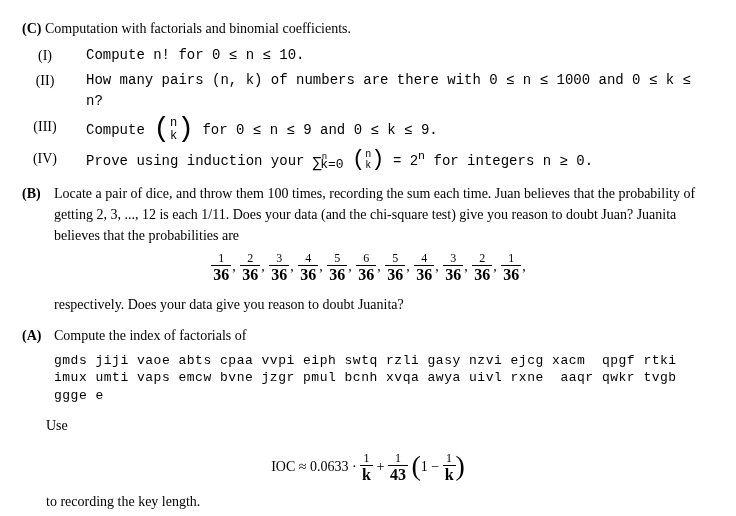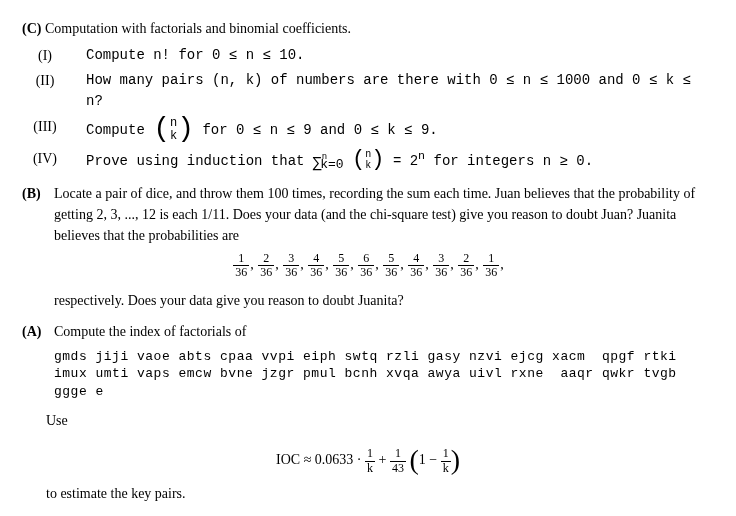--- a/index.html
+++ b/index.html
@@ -14,21 +14,21 @@
     color: #000;
   }
   .section-header { margin-bottom: 6px; }
   .section-label { font-weight: bold; }
   .item-row { display: flex; align-items: flex-start; margin: 4px 0; }
   .item-label { width: 46px; flex: 0 0 46px; text-align: center; }
   .item-body { flex: 1; }
   .item-body-pad { padding-left: 18px; font-family: Liberation Mono, monospace; }
   .frac { display: inline-block; vertical-align: middle; text-align: center; }
   .frac .num { display: block; border-bottom: 1px solid #000; padding: 0 2px; line-height: 1.1; font-size: 12px;}
-  .frac .den { display: block; padding: 0 2px; line-height: 1.1; font-size: 12px;}
+  .frac .den { display: block; padding: 0 2px; line-height: 1.1; font-size: 16px; font-weight: bold;}
   .binom { display:inline-block; vertical-align: middle; text-align:center; line-height:1.05; font-size:12px;}
   .binom span{display:block;}
   .paren-big { font-size: 28px; line-height: 1; vertical-align: middle; position:relative; top:-1px;}
   .paren-med { font-size: 22px; line-height: 1; vertical-align: middle; position:relative; top:-1px;}
   .frac-row { text-align: center; margin: 6px 0 10px 0; }
   .frac-row .frac { margin: 0 1px; }
   .ciphertext { font-family: "Courier New", monospace; font-size: 13px; letter-spacing: 0.5px; line-height: 1.35; margin: 6px 0 10px 32px; white-space: pre; }
   .ioc-block { text-align: center; margin: 16px 0 8px 0; }
   .indent-b { margin-left: 32px; }
   .indent-use { margin-left: 24px; margin-top:4px; margin-bottom:2px;}
@@ -57,21 +57,21 @@
 <div class="item-row">
   <div class="item-label">(III)</div>
   <div class="item-body item-body-pad">
     <span>Compute </span><span class="paren-big">(</span><span class="binom"><span>n</span><span>k</span></span><span class="paren-big">)</span><span> for 0 ≤ n ≤ 9 and 0 ≤ k ≤ 9.</span>
   </div>
 </div>
 
 <div class="item-row">
   <div class="item-label">(IV)</div>
   <div class="item-body item-body-pad">
-    <span>Prove using induction that </span><span class="sum-sym">∑</span><sup class="sumlim">n</sup><sub class="sumlim" style="margin-left:-7px;">k=0</sub>
+    <span>Prove using induction your </span><span class="sum-sym">∑</span><sup class="sumlim">n</sup><sub class="sumlim" style="margin-left:-7px;">k=0</sub>
     <span class="paren-med">(</span><span class="binom" style="font-size:10px;"><span>n</span><span>k</span></span><span class="paren-med">)</span><span> = 2</span><sup>n</sup><span> for integers n ≥ 0.</span>
   </div>
 </div>
 
 <div class="item-row" style="margin-top:8px;">
   <div class="item-label" style="width:32px; flex:0 0 32px; text-align:left;"><span class="section-label">(B)</span></div>
   <div class="item-body">Locate a pair of dice, and throw them 100 times, recording the sum each time. Juan believes that the probability of getting 2, 3, ..., 12 is each 1/11. Does your data (and the chi-square test) give you reason to doubt Juan? Juanita believes that the probabilities are</div>
 </div>
 
 <div class="frac-row" id="frac-row"><span class="frac"><span class="num">1</span><span class="den">36</span></span><span>, </span><span class="frac"><span class="num">2</span><span class="den">36</span></span><span>, </span><span class="frac"><span class="num">3</span><span class="den">36</span></span><span>, </span><span class="frac"><span class="num">4</span><span class="den">36</span></span><span>, </span><span class="frac"><span class="num">5</span><span class="den">36</span></span><span>, </span><span class="frac"><span class="num">6</span><span class="den">36</span></span><span>, </span><span class="frac"><span class="num">5</span><span class="den">36</span></span><span>, </span><span class="frac"><span class="num">4</span><span class="den">36</span></span><span>, </span><span class="frac"><span class="num">3</span><span class="den">36</span></span><span>, </span><span class="frac"><span class="num">2</span><span class="den">36</span></span><span>, </span><span class="frac"><span class="num">1</span><span class="den">36</span></span><span>, </span></div>
@@ -87,13 +87,13 @@
 <span>imux umti vaps emcw bvne jzgr pmul bcnh xvqa awya uivl rxne  aaqr qwkr tvgb</span>
 <span>ggge e</span></div>
 
 <div class="indent-use">Use</div>
 
 <div class="ioc-block">
   <span>IOC ≈ 0.0633 · </span><span class="frac"><span class="num">1</span><span class="den">k</span></span><span> + </span><span class="frac"><span class="num">1</span><span class="den">43</span></span>
   <span class="paren-big">(</span><span>1 − </span><span class="frac"><span class="num">1</span><span class="den">k</span></span><span class="paren-big">)</span>
 </div>
 
-<div class="indent-use">to estimate the key pairs.</div>
+<div class="indent-use">to recording the key length.</div>
 
 </body></html>

